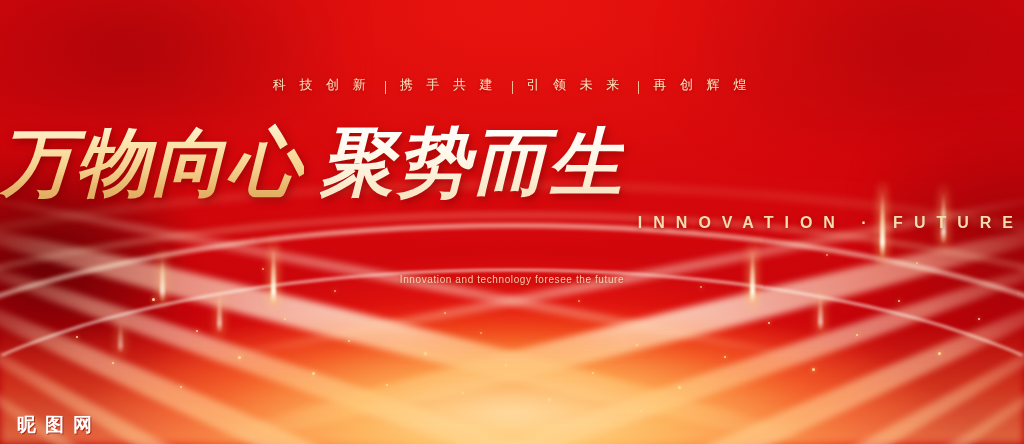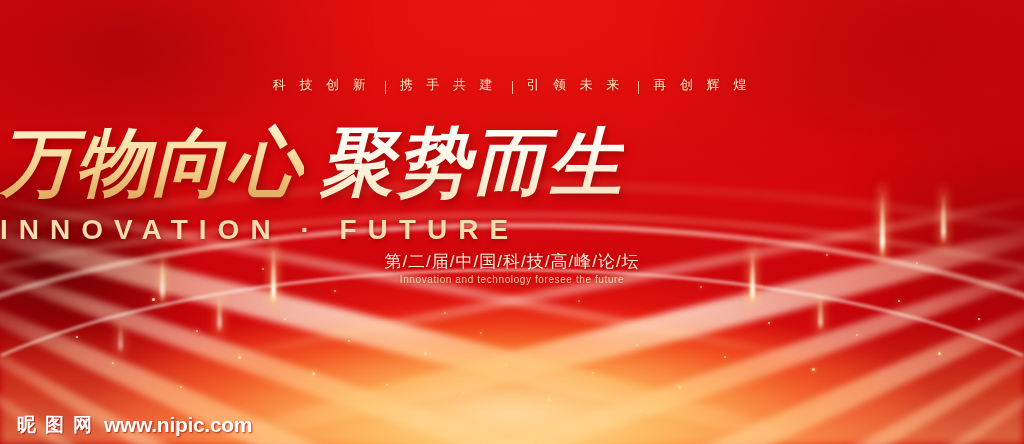--- a/index.html
+++ b/index.html
@@ -136,22 +136,22 @@
   }
   .title .t2{
     margin-left:16px;
     background:linear-gradient(180deg,#ffffff 0%,#fffaf0 32%,#fdf0d8 64%,#f6e0bb 100%);
     -webkit-background-clip:text; background-clip:text; color:transparent;
     -webkit-text-fill-color:transparent;
     filter:drop-shadow(2px 3px 4px rgba(110,0,0,.55));
   }
 
   .en-title{
-    position:absolute; top:214px; left:0; right:0; text-align:left;
-    font-size:28px; font-weight:bold; letter-spacing:11px;
+    position:absolute; top:214px; left:0; right:0; text-align:right;
+    font-size:16px; font-weight:bold; letter-spacing:11px;
     color:#f7dcae;
     text-shadow:0 2px 5px rgba(120,0,0,.45);
   }
 
   .sub-cn{
     position:absolute; top:250px; left:0; right:0; text-align:center;
     font-size:17px; letter-spacing:1px; color:#fdf0dc; font-weight:500;
     text-shadow:0 1px 4px rgba(120,0,0,.55);
   }
 
@@ -284,28 +284,26 @@
       <span class="sep"></span>
       <span>再 创 辉 煌</span>
     </div>
 
     <div class="title">
       <span class="t1">万物向心</span><span class="t2">聚势而生</span>
     </div>
 
     <div class="en-title">INNOVATION · FUTURE</div>
 
-    <div class="sub-cn">第/二/届/中/国/科/技/高/峰/论/坛</div>
 
     <div class="sub-en">Innovation and technology foresee the future</div>
   </div>
 
   <div class="watermark">
     <div class="wm-logo">
       <span>昵</span>
       <span>图</span>
       <span>网</span>
     </div>
-    <div class="wm-url">www.nipic.com</div>
   </div>
 
 
 </div>
 
 </body></html>

